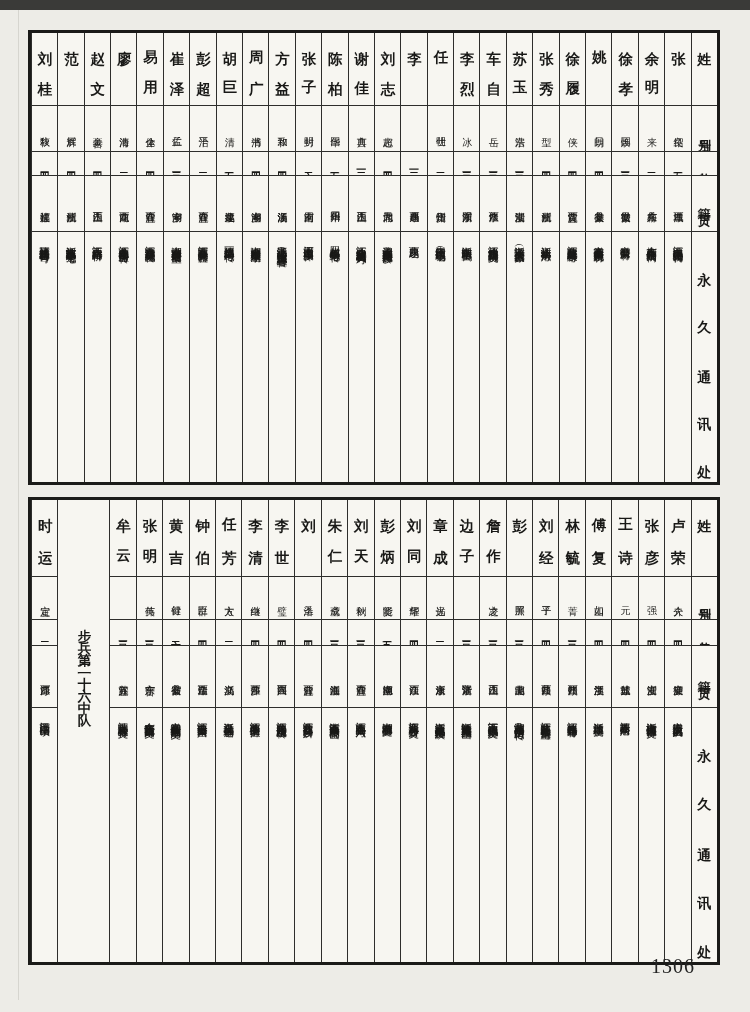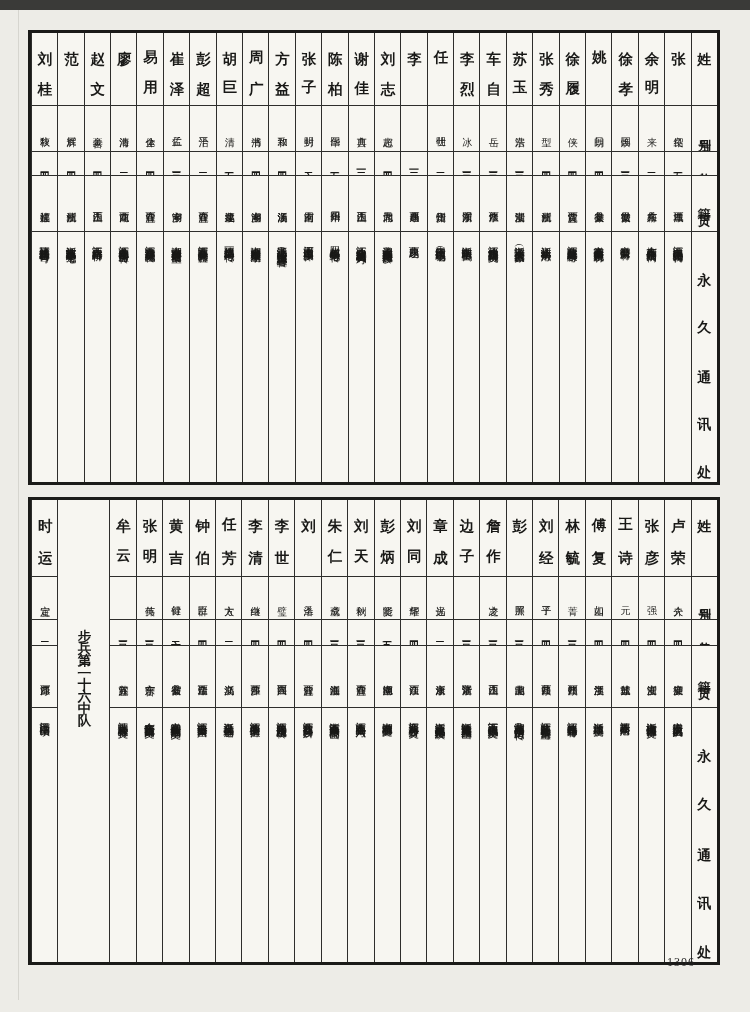--- a/index.html
+++ b/index.html
@@ -82,21 +82,21 @@
   .label-txt{
     writing-mode:vertical-rl;
     -webkit-text-orientation:upright;
     text-orientation:upright;
     font-size:13.5px;font-weight:700;color:#191917;
     padding-top:118px;letter-spacing:12px;line-height:18px;
   }
   .page-number{
     position:absolute;top:955px;right:55px;
     font-family:"Liberation Serif", serif;
-    font-size:12px;color:#222;letter-spacing:1px;
+    font-size:20px;color:#222;letter-spacing:1px;
   }
 </style>
 </head>
 <body>
 
 <div class="top-band"></div>
 <div class="paper-edge-left"></div>
 
 <section class="rtable" id="table-top">
     <div class="col">

